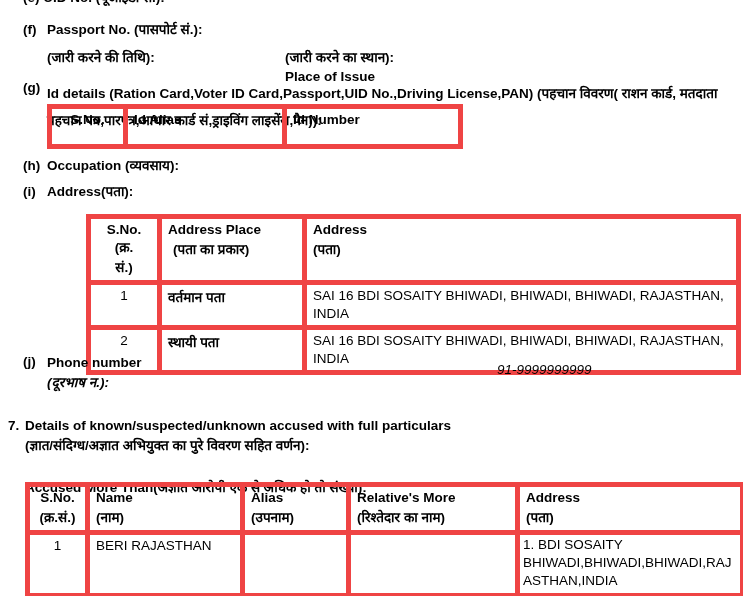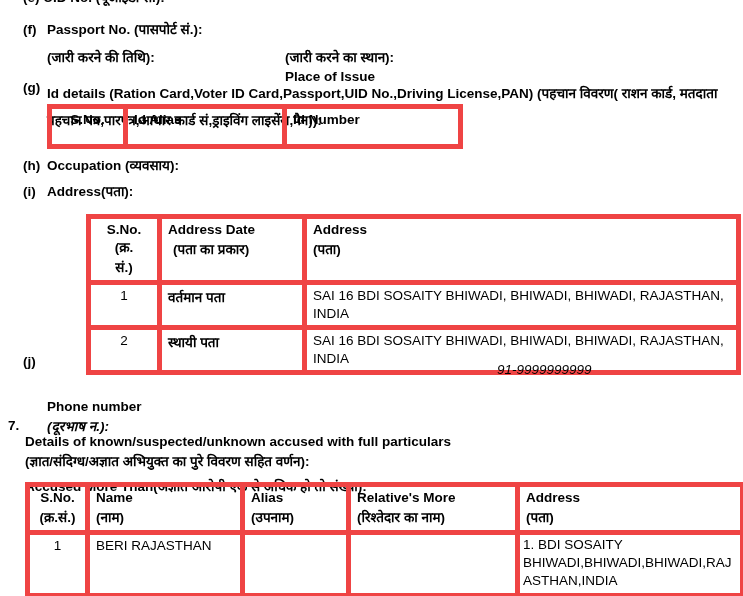--- a/index.html
+++ b/index.html
@@ -43,30 +43,30 @@
   .addr-table .body-row td { height: 44px; }
   .addr-table .hi-line { line-height: 21px; }
 
   .acc-table .hdr td { height: 44px; }
   .acc-table .body-row td { height: 63px; }
   .acc-table .hi-line { line-height: 21px; }
   .break-cell { overflow-wrap: break-word; word-wrap: break-word; }
 
   .phone-block { width: 700px; height: 44px; }
   .phone-left { display: flex; }
-  .phone-left .lines div:first-child { line-height: 18px; margin-top: 44px; }
+  .phone-left .lines div:first-child { line-height: 18px; }
   .phone-left .lines div:last-child { line-height: 21px; font-style: italic; }
   .mobile-label { position: absolute; left: 322px; top: 8px; }
   .mobile-value { position: absolute; left: 474px; top: 8px; font-style: italic; }
 
   .sec7 { display: flex; }
   .s7num { width: 17px; flex: 0 0 17px; line-height: 18px; }
-  .s7body .t-en { line-height: 18px; margin-top: 16px; }
+  .s7body .t-en { line-height: 18px; }
   .s7body .t-hi { line-height: 21px; }
-  .s7body .accused-more { margin-top: 5px; line-height: 20px; }
+  .s7body .accused-more { margin-top: 22px; line-height: 20px; }
 </style>
 </head>
 <body>
 
 <div>
 
   <div class="abs clipped-line">
     <span>(e) UID No. (यूआईडी सं.):</span>
   </div>
 
@@ -119,21 +119,21 @@
         <col style="width:145px">
         <col style="width:434px">
       </colgroup>
     <tbody>
         <tr class="hdr">
       <td class="bold center">
         <div>S.No. (क्र.</div>
         <div class="hi-line">सं.)</div>
       </td>
       <td class="bold">
-        <div>Address Date</div>
+        <div>Address Place</div>
         <div class="hi-line" style="text-indent:5px;">(पता का प्रकार)</div>
       </td>
       <td class="bold">
         <div>Address</div>
         <div class="hi-line">(पता)</div>
       </td>
     </tr>
     <tr class="body-row">
       <td class="center">1</td>
       <td class="bold hi-line">वर्तमान पता</td>

